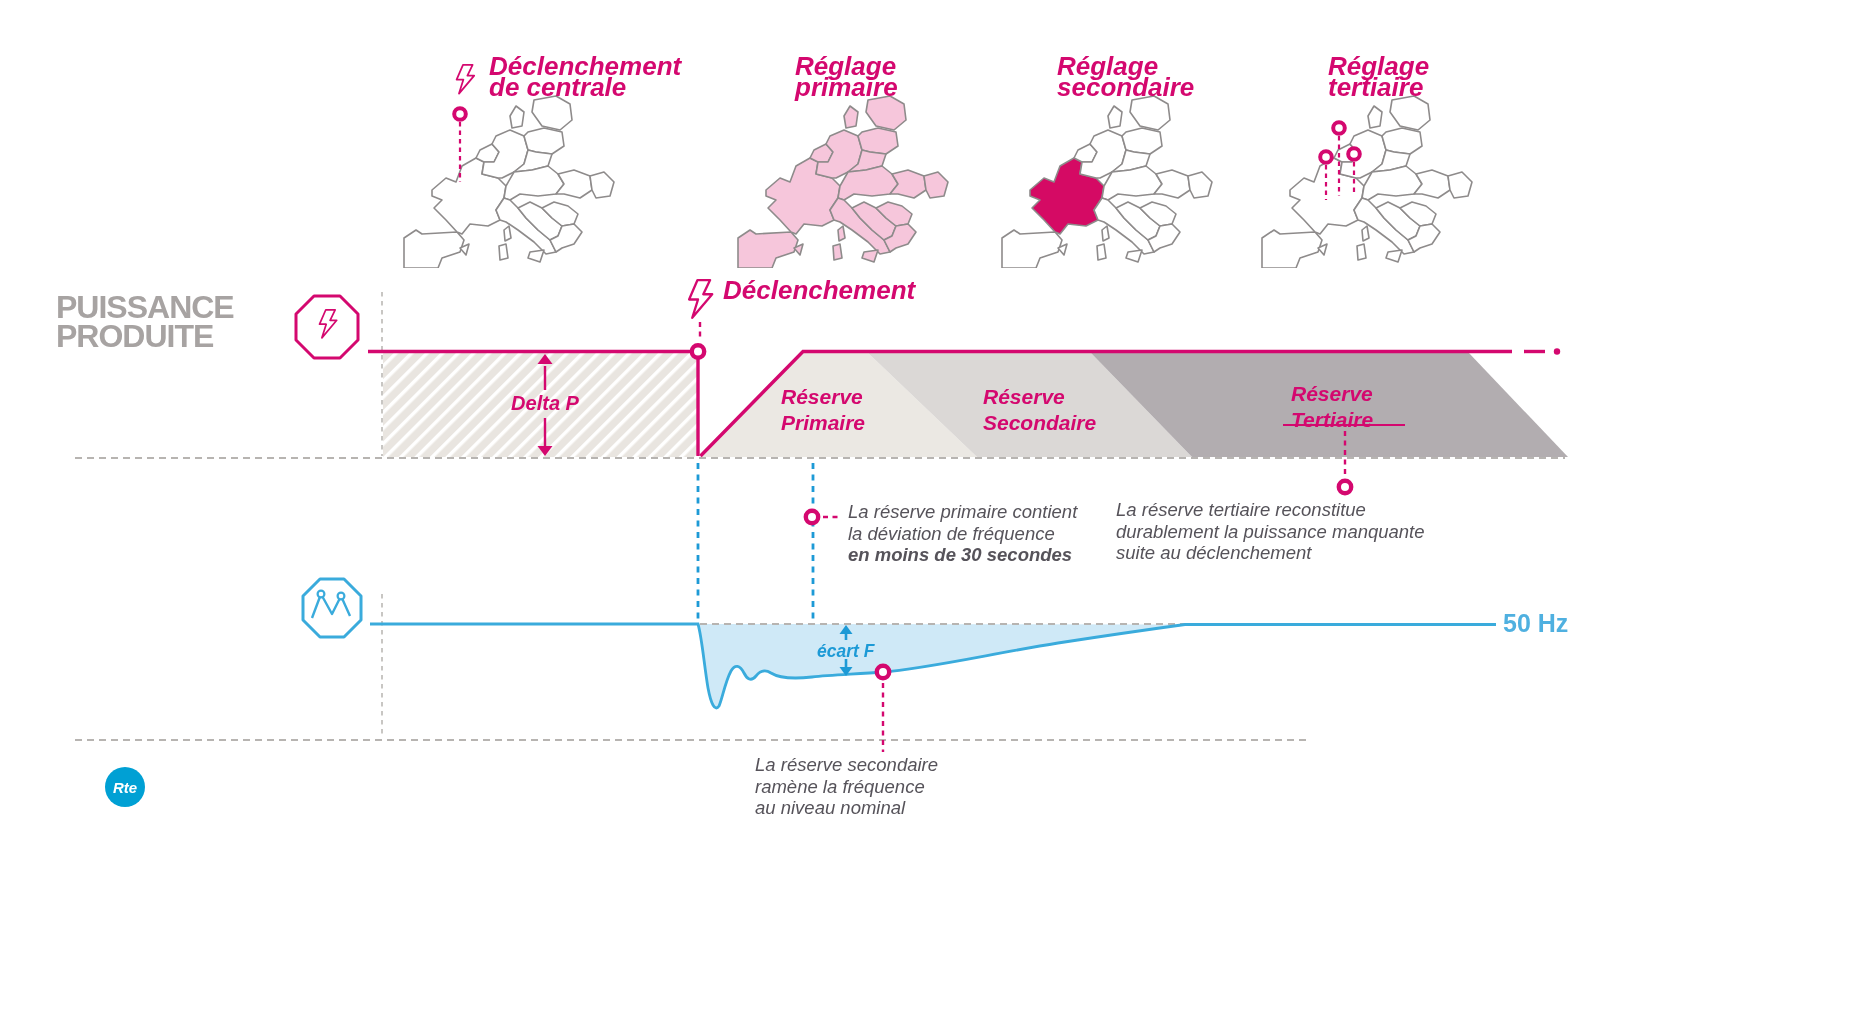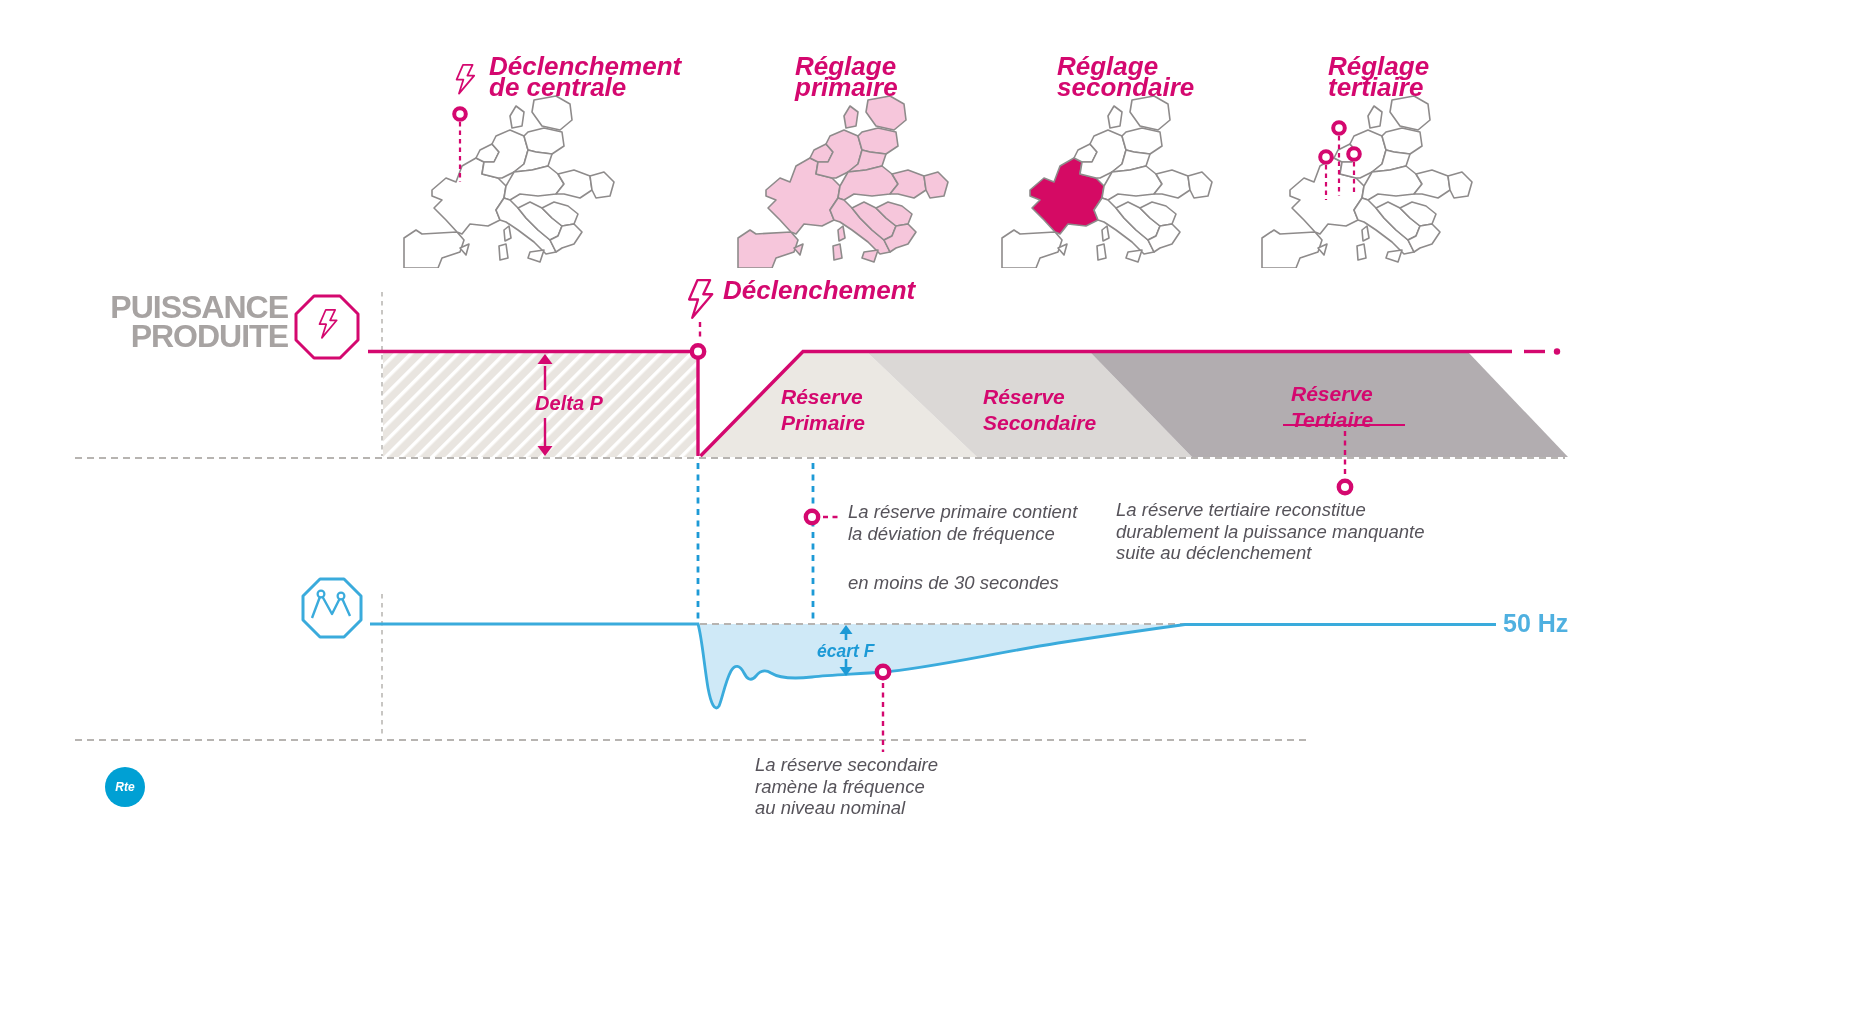--- a/index.html
+++ b/index.html
@@ -4,29 +4,29 @@
 <style>
   html,body{margin:0;padding:0;background:#fff;}
   .canvas{position:relative;width:1876px;height:1009px;background:#fff;overflow:hidden;
           font-family:"Liberation Sans",sans-serif;}
   .abs{position:absolute;}
   svg{display:block;}
 
   
   .map-label{color:var(--pink);font-style:italic;font-weight:bold;font-size:26px;line-height:21px;white-space:nowrap;}
   .zone-label{color:var(--pink);font-style:italic;font-weight:bold;font-size:21px;line-height:26px;white-space:nowrap;}
-  .section-label{color:#a7a3a2;font-weight:bold;font-size:32px;line-height:29px;text-align:right;letter-spacing:-1px;white-space:nowrap;}
+  .section-label{color:#a7a3a2;font-weight:bold;font-size:32px;line-height:29px;letter-spacing:-1px;white-space:nowrap;}
   .note{color:#56535a;font-style:italic;font-size:18.5px;line-height:21.5px;white-space:nowrap;}
-  .note .bold{font-weight:normal;margin-top:28px;}
+  .note .bold{font-weight:bold;}
   .delta{color:var(--pink);font-weight:bold;font-style:italic;font-size:20px;text-align:center;}
   .ecart{color:var(--blue_dark);font-weight:bold;font-style:italic;font-size:17.5px;}
   .hz{color:#4fb0e0;font-weight:bold;font-size:25px;white-space:nowrap;}
   .title{color:var(--rte_blue);font-weight:bold;font-size:29px;white-space:nowrap;}
   .logo{width:40px;height:40px;border-radius:50%;background:var(--rte_blue);color:#fff;
-        display:flex;align-items:center;justify-content:center;font-weight:bold;font-size:12px;font-style:italic;}
+        display:flex;align-items:center;justify-content:center;font-weight:bold;font-size:15px;font-style:italic;}
   .underline-bar{border-top:2.5px solid var(--pink);height:0;}
 
   
   .dashg{stroke:#b7b4b1;stroke-width:2;stroke-dasharray:7,5;fill:none;}
   .vdashg{stroke:#bbb8b5;stroke-width:1.6;stroke-dasharray:4.5,4.5;fill:none;}
   .pinkline{stroke:var(--pink);stroke-width:3.4;fill:none;}
   .pinkthin{stroke:var(--pink);stroke-width:2.4;fill:none;}
   .pinkdash{stroke:var(--pink);stroke-width:2.4;stroke-dasharray:5,4.5;fill:none;}
   .bluedash{stroke:var(--blue_dark);stroke-width:2.8;stroke-dasharray:6,5.5;fill:none;}
   .marker{fill:#fff;stroke:var(--pink);stroke-width:4.4;}
@@ -254,21 +254,21 @@
   <div class="abs map-label" style="left:1328px;top:56px">
     <div>Réglage</div>
     <div>tertiaire</div>
   </div>
 
   <div class="abs section-label" style="left:56px;top:293px;width:232px">
     <div>PUISSANCE</div>
     <div>PRODUITE</div>
   </div>
 
-  <div class="abs delta" style="left:532px;top:392px;width:74px">Delta P</div>
+  <div class="abs delta" style="left:508px;top:392px;width:74px">Delta P</div>
   <div class="abs map-label" style="left:723px;top:280px">Déclenchement</div>
 
   <div class="abs zone-label" style="left:781px;top:384px">
     <div>Réserve</div>
     <div>Primaire</div>
   </div>
   <div class="abs zone-label" style="left:983px;top:384px">
     <div>Réserve</div>
     <div>Secondaire</div>
   </div>

